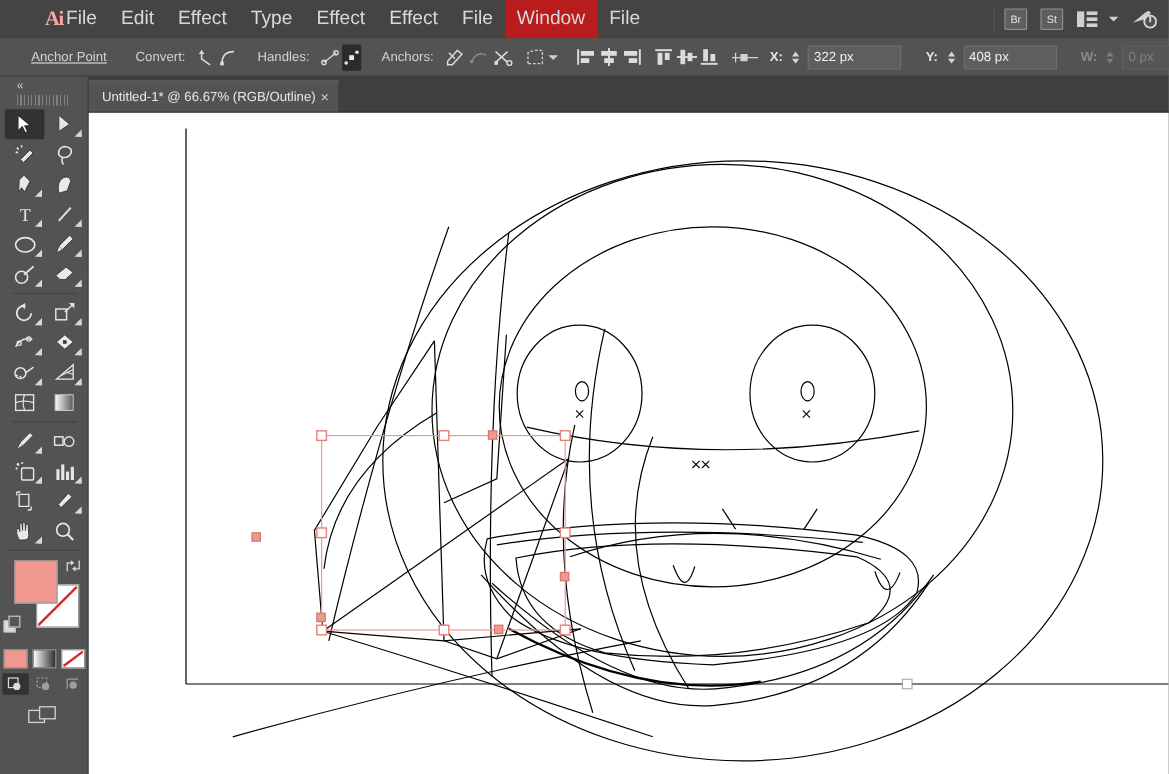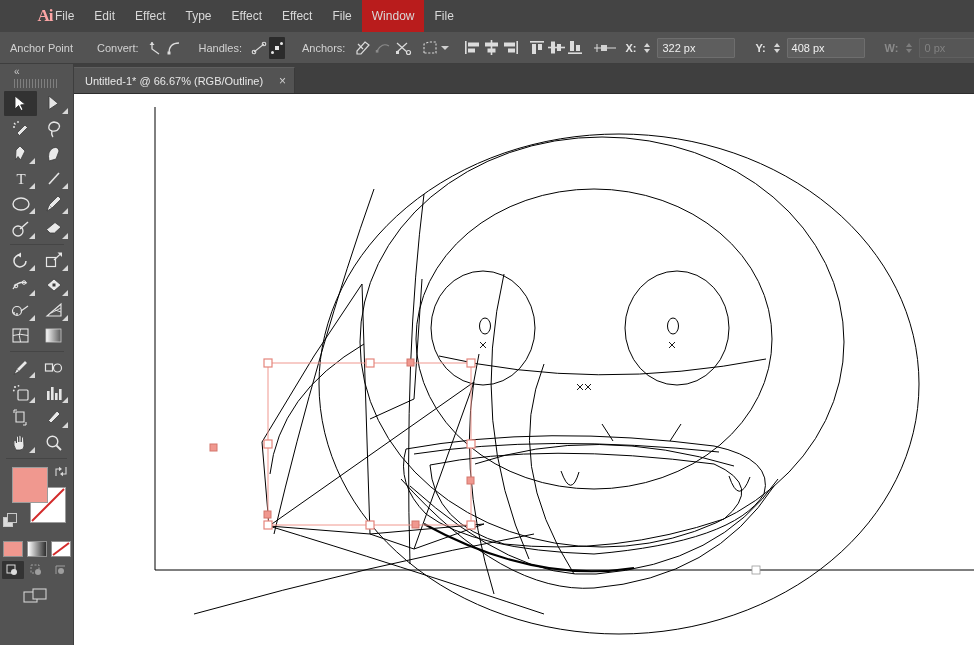--- a/index.html
+++ b/index.html
@@ -19,21 +19,21 @@
     background:#444444; display:flex; align-items:center;
   }
   .ai-logo {
     width:34px; height:32px; display:flex; align-items:center; justify-content:center;
     color:#fca5a5; font-weight:bold; font-size:17px; letter-spacing:-1px;
     font-family:"Liberation Serif", serif;
     padding-left:45px;
   }
   .menu-item {
     height:32px; padding:0 10px; display:flex; align-items:center;
-    color:#d9d9d9; font-size:12px; white-space:nowrap;
+    color:#d9d9d9; font-size:16px; white-space:nowrap;
   }
   .menu-item.active { background:#b91c1c; }
   .menu-right { margin-left:auto; display:flex; align-items:center; height:32px; padding-right:10px; }
   .menu-sep { width:1px; height:20px; background:#555; margin:0 8px; }
   .sq-btn {
     width:19px; height:18px; border:1px solid #8d8d8d; background:#5e5e5e;
     display:flex; align-items:center; justify-content:center;
     font-size:9px; color:#e2e2e2; margin-right:11px; border-radius:1px;
   }
   .icon-btn { display:flex; align-items:center; margin-right:4px; }
@@ -78,21 +78,21 @@
   .coord-lbl.disabled { color:#8a8a8a; }
 
   
   .tabbar {
     position:absolute; left:74px; top:64px; width:900px; height:30px;
     background:#3f3f3f; border-bottom:1px solid #2d2d2d;
     display:flex; align-items:flex-end;
   }
   .doc-tab {
     height:26px; background:#535353; display:flex; align-items:center;
-    padding:0 8px 0 11px; font-size:11px; color:#e8e8e8; gap:16px;
+    padding:0 8px 0 11px; font-size:11px; color:#e8e8e8; gap:4px;
     border-right:1px solid #3a3a3a; border-top:1px solid #5f5f5f;
   }
   .tab-close { font-size:12px; color:#cfcfcf; line-height:1; }
 
   
   .toolbar {
     position:absolute; left:0; top:64px; width:74px; height:581px;
     background:#535353; border-right:1px solid #3e3e3e;
   }
   .tb-head { height:14px; display:flex; align-items:center; padding-left:14px; }
@@ -159,26 +159,47 @@
         <div class="menu-item">File</div>
         <div class="menu-item">Edit</div>
         <div class="menu-item">Effect</div>
         <div class="menu-item">Type</div>
         <div class="menu-item">Effect</div>
         <div class="menu-item">Effect</div>
         <div class="menu-item">File</div>
         <div class="menu-item active">Window</div>
         <div class="menu-item">File</div>
       </div>
+    <div class="menu-right">
+      <div class="menu-sep"></div>
+      <div class="sq-btn">Br</div>
+      <div class="sq-btn">St</div>
+      <div class="icon-btn">
+        <svg width="18" height="14" viewBox="0 0 18 14">
+          <rect x="0.5" y="0.5" width="6" height="13" fill="#d0d0d0"></rect>
+          <rect x="8.5" y="0.5" width="9" height="3" fill="#d0d0d0"></rect>
+          <rect x="8.5" y="5.5" width="9" height="3" fill="#d0d0d0"></rect>
+          <rect x="8.5" y="10.5" width="9" height="3" fill="#d0d0d0"></rect>
+        </svg>
+      </div>
+      <div class="chevron-dn"></div>
+      <div class="icon-btn" style="margin-right:0;">
+        <svg width="22" height="18" viewBox="0 0 22 18">
+          <path d="M2 12 L13 3 Q16 1 17 4 L12 9 Z" fill="#cfcfcf"></path>
+          <circle cx="16.5" cy="11" r="5" fill="#4e4e4e" stroke="#d6d6d6" stroke-width="1.6"></circle>
+          <rect x="15.7" y="6.5" width="1.6" height="5" fill="#d6d6d6"></rect>
+        </svg>
+      </div>
+    </div>
   </div>
 
   <div class="controlbar">
     <div class="grip"></div>
 
-    <div class="cb-label" style="padding-left:10px;">Anchor Point</div>
+    <div class="cb-label" style="padding-left:26px;text-decoration:underline;">Anchor Point</div>
     <div class="cb-sep"></div>
 
     <div class="cb-label">Convert:</div>
     <div class="tool-sq">
       <svg width="16" height="16" viewBox="0 0 16 16">
         <path d="M4 2 L4 9 L11 14" stroke="#dcdcdc" stroke-width="1.3" fill="none"></path>
         <path d="M4 2 L1.5 5 L6.5 5 Z" fill="#dcdcdc"></path>
       </svg>
     </div>
     <div class="tool-sq">

